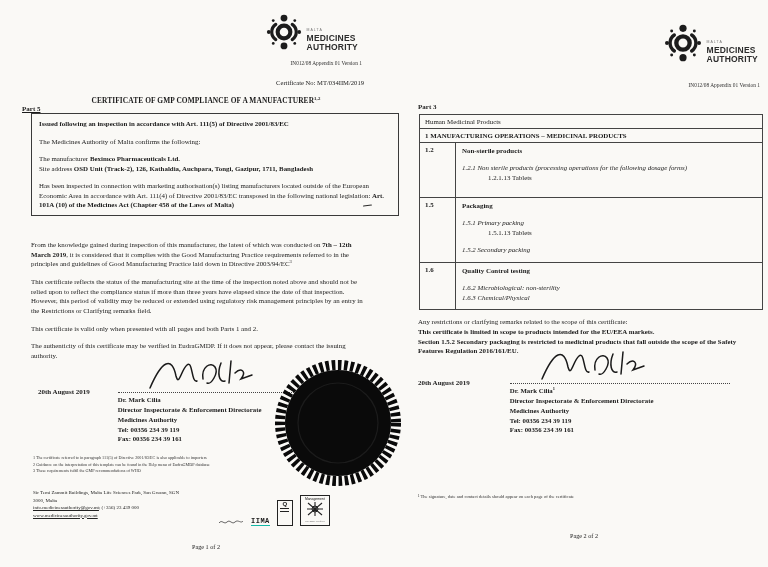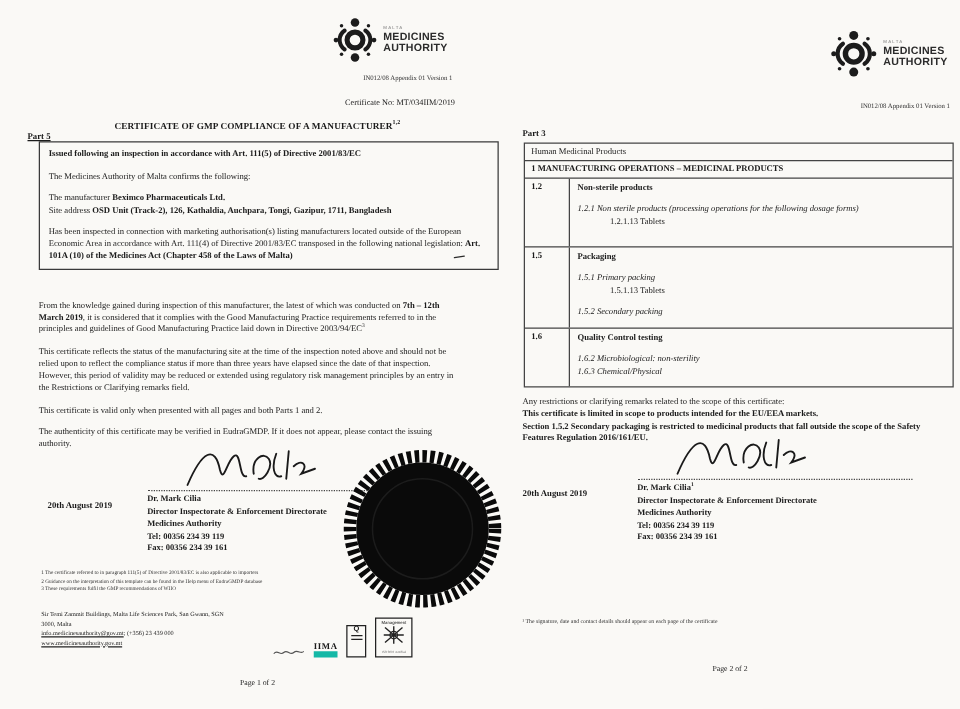--- a/index.html
+++ b/index.html
@@ -8,54 +8,54 @@
     background:#faf9f6;color:#1b1b1b;
     font-family:"Liberation Serif", serif;
     -webkit-font-smoothing:antialiased;
   }
   .page{position:absolute;}
   .b{font-weight:bold;}
   .i{font-style:italic;}
   sup{font-size:65%;vertical-align:super;line-height:0;}
 
   
-  .logo-block{position:absolute;display:flex;align-items:center;gap:4px;}
+  .logo-block{position:absolute;display:flex;align-items:flex-end;gap:4px;}
   .logo-text{font-family:"Liberation Sans",sans-serif;font-weight:bold;color:#2c2c2c;
              font-size:8.5px;line-height:1.05;letter-spacing:0.2px;}
   .logo-malta{font-size:3.5px;font-weight:normal;color:#777;letter-spacing:1px;margin-bottom:1px;}
 
   .appendix{position:absolute;font-size:5.4px;color:#333;}
   .certno{position:absolute;font-size:6.6px;color:#222;}
 
   
   .p1-title{position:absolute;left:30px;right:30px;text-align:center;
             font-size:7.4px;font-weight:bold;letter-spacing:0.1px;margin:0;}
   .part-label{position:absolute;font-size:7px;font-weight:bold;text-decoration:underline;}
   .cert-box{position:absolute;border:1px solid #3a3a3a;background:transparent;
             padding:5px 7px;font-size:6.9px;line-height:1.38;}
   .cert-box p{margin:0 0 8px 0;}
   .cert-box p:last-child{margin-bottom:0;}
   .paras{position:absolute;font-size:6.9px;line-height:1.4;}
   .paras p{margin:0 0 8px 0;}
 
   .sig-row{position:absolute;display:flex;align-items:flex-start;}
-  .sig-date{font-size:7px;font-weight:bold;white-space:nowrap;margin-top:22px;}
+  .sig-date{font-size:7px;font-weight:bold;white-space:nowrap;margin-top:10px;}
   .sig-col{margin-left:28px;position:relative;}
   .sig-scribble{position:absolute;left:28px;top:-22px;}
   .dotted-line{border-bottom:1.4px dotted #444;margin-bottom:2px;}
   .sig-names{font-size:6.8px;font-weight:bold;line-height:1.45;}
 
   .seal{position:absolute;z-index:3;}
 
   .footnotes{position:absolute;font-size:4.2px;color:#333;line-height:1.6;}
   .footer-address{position:absolute;font-size:5px;line-height:1.5;color:#222;}
   .footer-address .lnk{text-decoration:underline;}
   .footer-logos{position:absolute;display:flex;align-items:flex-end;gap:7px;}
-  .iima{font-size:7px;font-weight:bold;letter-spacing:0.5px;border-bottom:5px solid #14b8a6;
-        font-family:Liberation Serif, serif;}
+  .iima{font-size:7px;font-weight:bold;letter-spacing:0.5px;border-bottom:1px solid #14b8a6;
+        font-family:Liberation Mono, monospace;}
   .qmark-box{width:14px;height:24px;border:1px solid #222;display:flex;flex-direction:column;
              align-items:center;justify-content:flex-start;font-size:6px;font-weight:bold;
              font-family:"Liberation Sans",sans-serif;}
   .qmark-box .ql{width:9px;height:1px;background:#222;margin-top:1.4px;}
   .mgmt-box{width:26px;border:1px solid #222;text-align:center;padding:1px;}
   .mgmt-label{font-size:3.4px;font-family:"Liberation Sans",sans-serif;color:#111;}
   .mgmt-sub{font-size:2.6px;color:#555;line-height:1.1;}
   .pagenum{position:absolute;left:0;right:0;text-align:center;font-size:6.2px;color:#222;}
 
   

